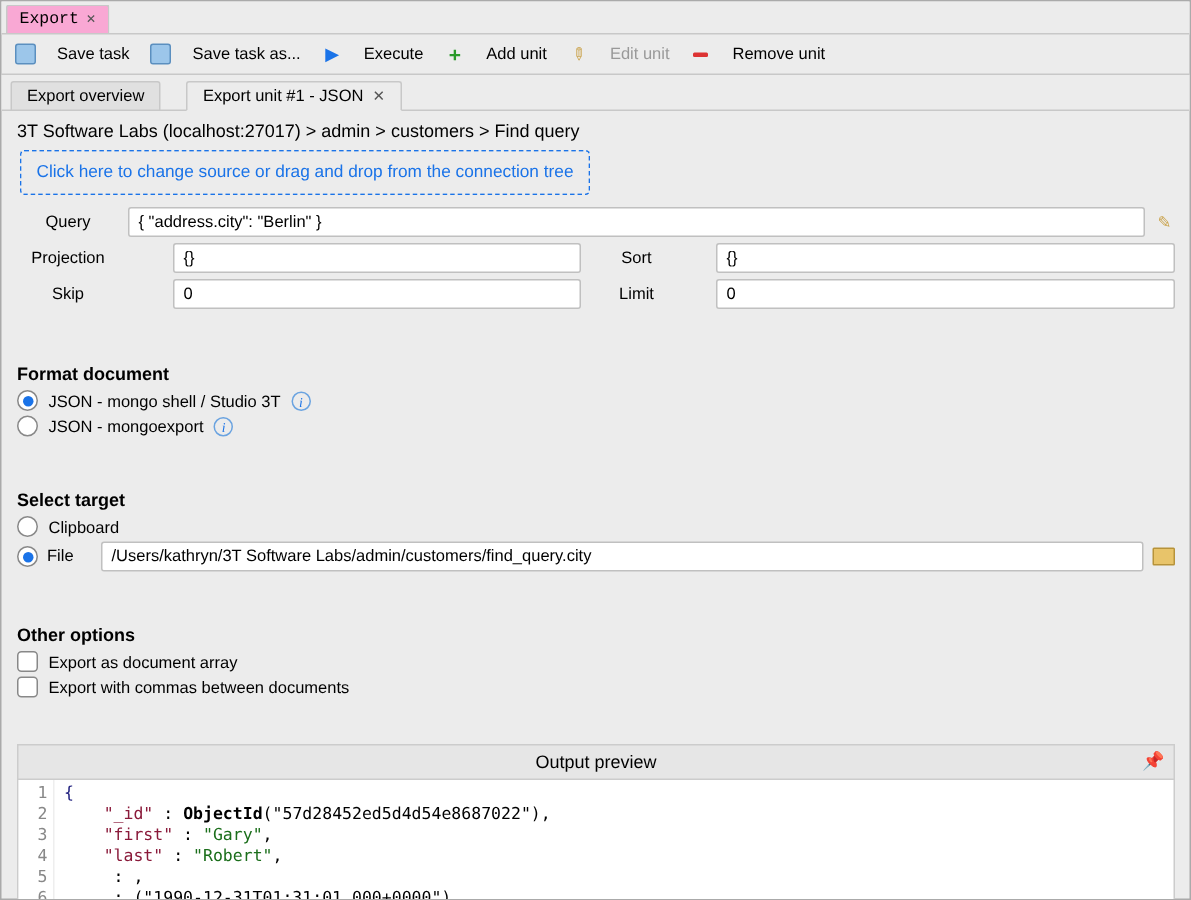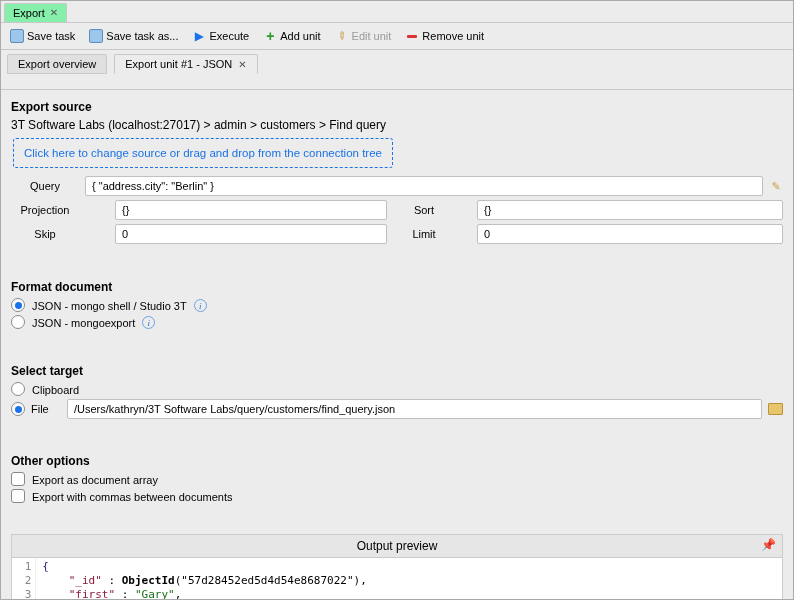--- a/index.html
+++ b/index.html
@@ -9,29 +9,29 @@
   background: #ececec;
   color: #000;
   width: 794px;
   height: 600px;
   overflow: hidden;
 }
 .window { border: 1px solid #aaa; background: #ececec; width: 100%; height: 100%; display: flex; flex-direction: column; }
 
 
 .top-tab-row { display: flex; background: #ececec; border-bottom: 1px solid #c8c8c8; }
-.top-tab { background: #86efac; border: 1px solid #c8c8c8; border-bottom: none; padding: 3px 8px; display: flex; gap: 5px; margin: 2px 0 0 3px; border-radius: 2px 2px 0 0; }
+.top-tab { background: #f9a8d4; border: 1px solid #c8c8c8; border-bottom: none; padding: 3px 8px; display: flex; gap: 5px; margin: 2px 0 0 3px; border-radius: 2px 2px 0 0; font-family: Liberation Mono, monospace; }
 
 
 .toolbar { display: flex; align-items: center; gap: 8px; padding: 4px 6px; border-bottom: 1px solid #c8c8c8; }
-.tbtn { display: inline-flex; align-items: center; gap: 3px; padding: 2px 3px; cursor: pointer; font-size: 11px; }
+.tbtn { display: inline-flex; align-items: center; gap: 14px; padding: 2px 3px; cursor: pointer; font-size: 11px; }
 .tbtn.disabled { color: #999; }
 
 
-.tab-row { display: flex; background: #ececec; border-bottom: 1px solid #c8c8c8; padding: 4px 6px 16px; gap: 7px; }
+.tab-row { display: flex; background: #ececec; border-bottom: 1px solid #c8c8c8; padding: 4px 6px 0; gap: 17px; }
 .tab { background: #ececec; border: 1px solid #c8c8c8; border-bottom: 1px solid #ececec; padding: 3px 10px; border-radius: 2px 2px 0 0; display: flex; align-items: center; gap: 6px; margin-bottom: -1px; }
 .tab.inactive { background: #e0e0e0; border-bottom: 1px solid #c8c8c8; }
 
 
 .panel { flex: 1; overflow: auto; padding: 6px 10px 8px; display: flex; flex-direction: column; gap: 8px; }
 .section-title { font-weight: bold; margin: 4px 0 4px; font-size: 12px; }
 .breadcrumb { font-size: 12px; margin-bottom: 6px; }
 .source-box { border: 1.5px dashed #1a73e8; border-radius: 3px; padding: 8px 10px; color: #1a73e8; width: fit-content; margin: 4px 2px 8px; font-size: 11.5px; }
 .divider { height: 1px; background: #ddd; margin: 6px 0; }
 
@@ -122,21 +122,20 @@
         <span>Export overview</span>
       </div>
     <div class="tab">
         <span>Export unit #1 - JSON</span>
         <span class="ic-x">✕</span>
       </div>
   </div>
 
   <div class="panel">
     <div>
-      <div class="section-title">Export source</div>
       <div class="breadcrumb">3T Software Labs (localhost:27017) &gt; admin &gt; customers &gt; Find query</div>
       <div class="source-box">Click here to change source or drag and drop from the connection tree</div>
 
       <div class="frow">
         <label>Query</label>
         <div class="input">{ "address.city": "Berlin" }</div>
         <span class="ic ic-edit">✎</span>
       </div>
       <div class="half-row">
         <div class="frow">
@@ -180,21 +179,21 @@
 
     <div>
       <div class="section-title">Select target</div>
       <div class="opt">
         <span class="radio"></span>
         <span>Clipboard</span>
       </div>
       <div class="opt file-row">
         <span class="radio sel"></span>
         <span style="width:30px">File</span>
-        <div class="input">/Users/kathryn/3T Software Labs/query/customers/find_query.json</div>
+        <div class="input">/Users/kathryn/3T Software Labs/admin/customers/find_query.city</div>
         <span class="ic ic-folder"></span>
       </div>
     </div>
 
     <div class="divider"></div>
 
     <div>
       <div class="section-title">Other options</div>
       <div class="opt">
         <span class="checkbox"></span>

